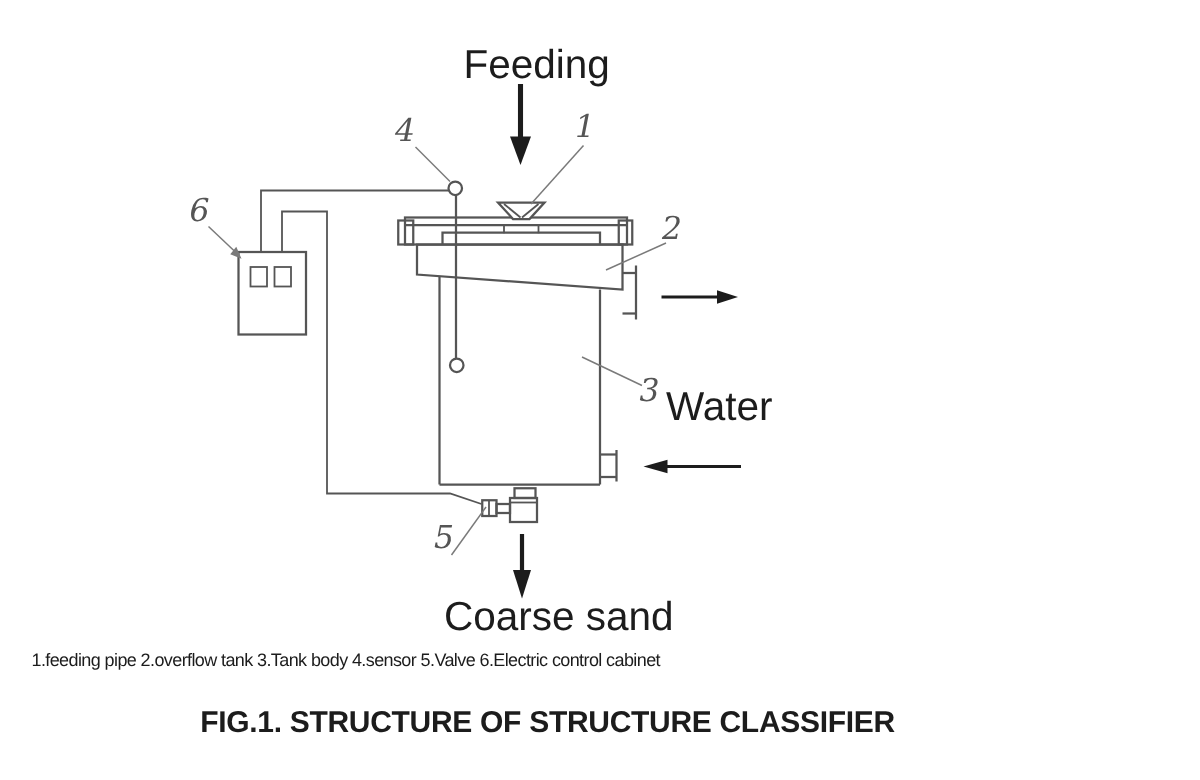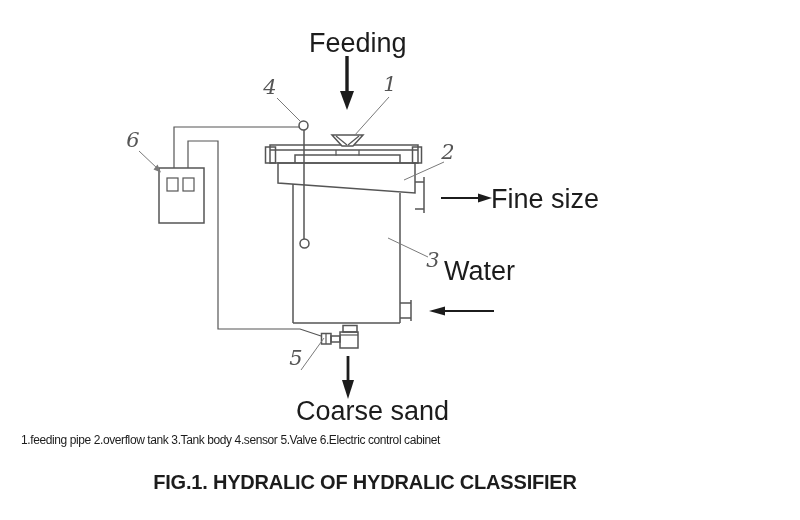--- a/index.html
+++ b/index.html
@@ -123,26 +123,25 @@
       <line class="ldr" x1="389" y1="97" x2="354" y2="136"></line>
       <line class="ldr" x1="444" y1="162" x2="404" y2="180"></line>
       <line class="ldr" x1="388" y1="238" x2="428" y2="257"></line>
       <line class="ldr" x1="301" y1="370" x2="324" y2="338"></line>
       <line class="ldr" x1="139" y1="151" x2="158" y2="169"></line>
       <polygon class="ldrh" points="161,172.5 153.5,169.5 157.5,164.5"></polygon>
     </g>
   </svg>
 
   <div class="lbl" style="left:309px; top:29px;">Feeding</div>
-  <div class="lbl" style="left:491px; top:185px;">Fine size</div>
   <div class="lbl" style="left:444px; top:257px;">Water</div>
   <div class="lbl" style="left:296px; top:397px;">Coarse sand</div>
 
   <div class="num" style="left:382px; top:74px;">1</div>
   <div class="num" style="left:440px; top:142px;">2</div>
   <div class="num" style="left:425px; top:250px;">3</div>
   <div class="num" style="left:262px; top:77px;">4</div>
   <div class="num" style="left:288px; top:348px;">5</div>
   <div class="num" style="left:125px; top:130px;">6</div>
 
   <div class="caption">1.feeding pipe 2.overflow tank 3.Tank body 4.sensor 5.Valve 6.Electric control cabinet</div>
-  <div class="fig-title">FIG.1. HYDRALIC OF HYDRALIC CLASSIFIER</div>
+  <div class="fig-title">FIG.1. STRUCTURE OF STRUCTURE CLASSIFIER</div>
 </div>
 
 </body></html>

